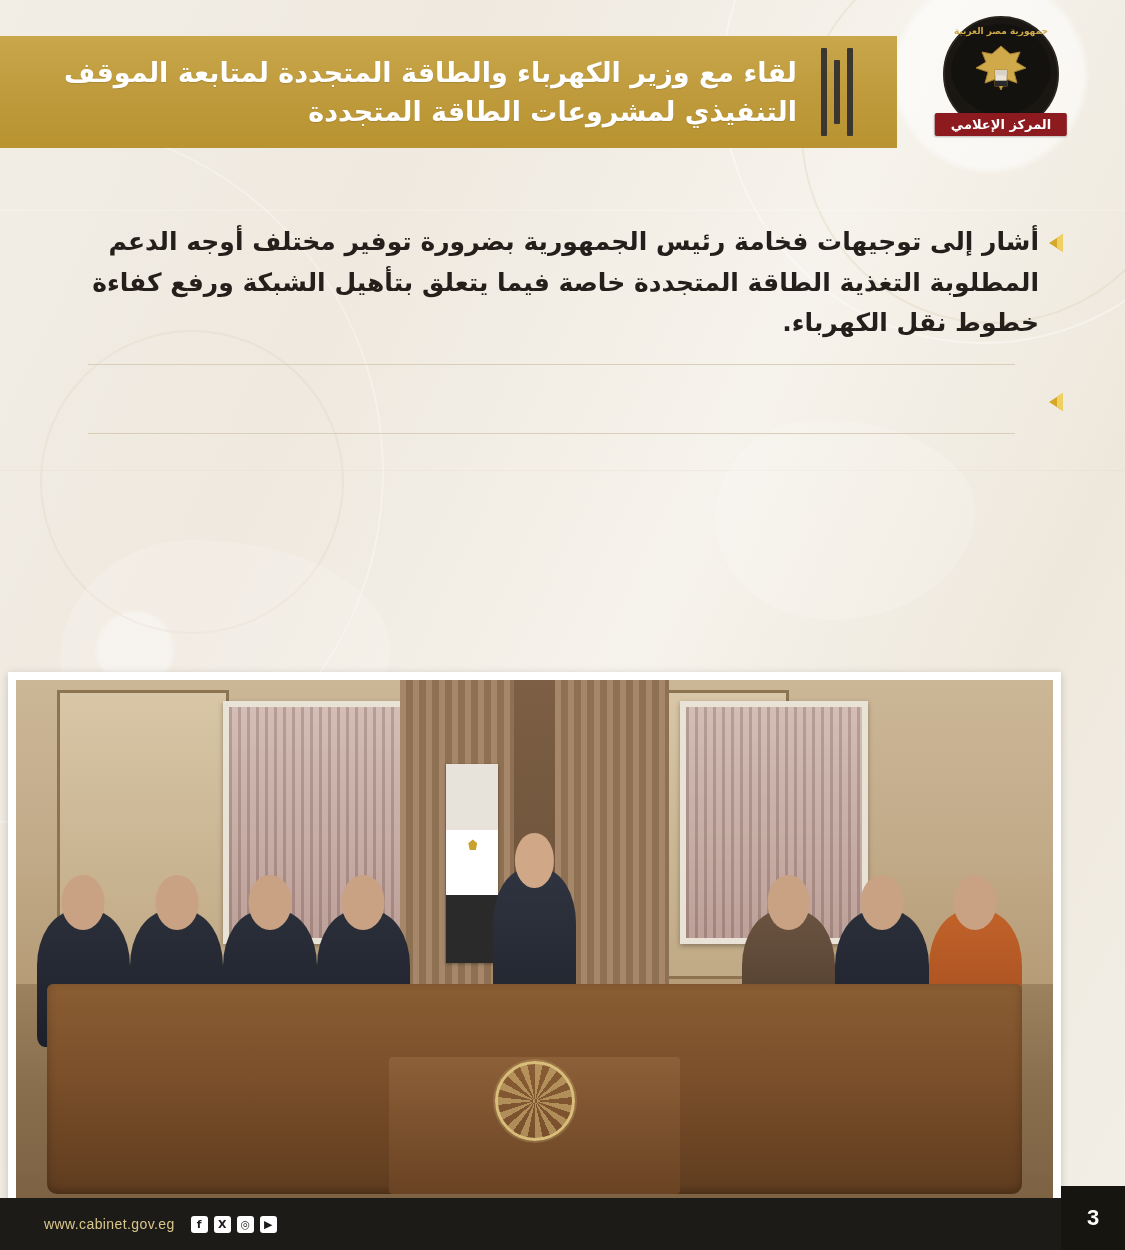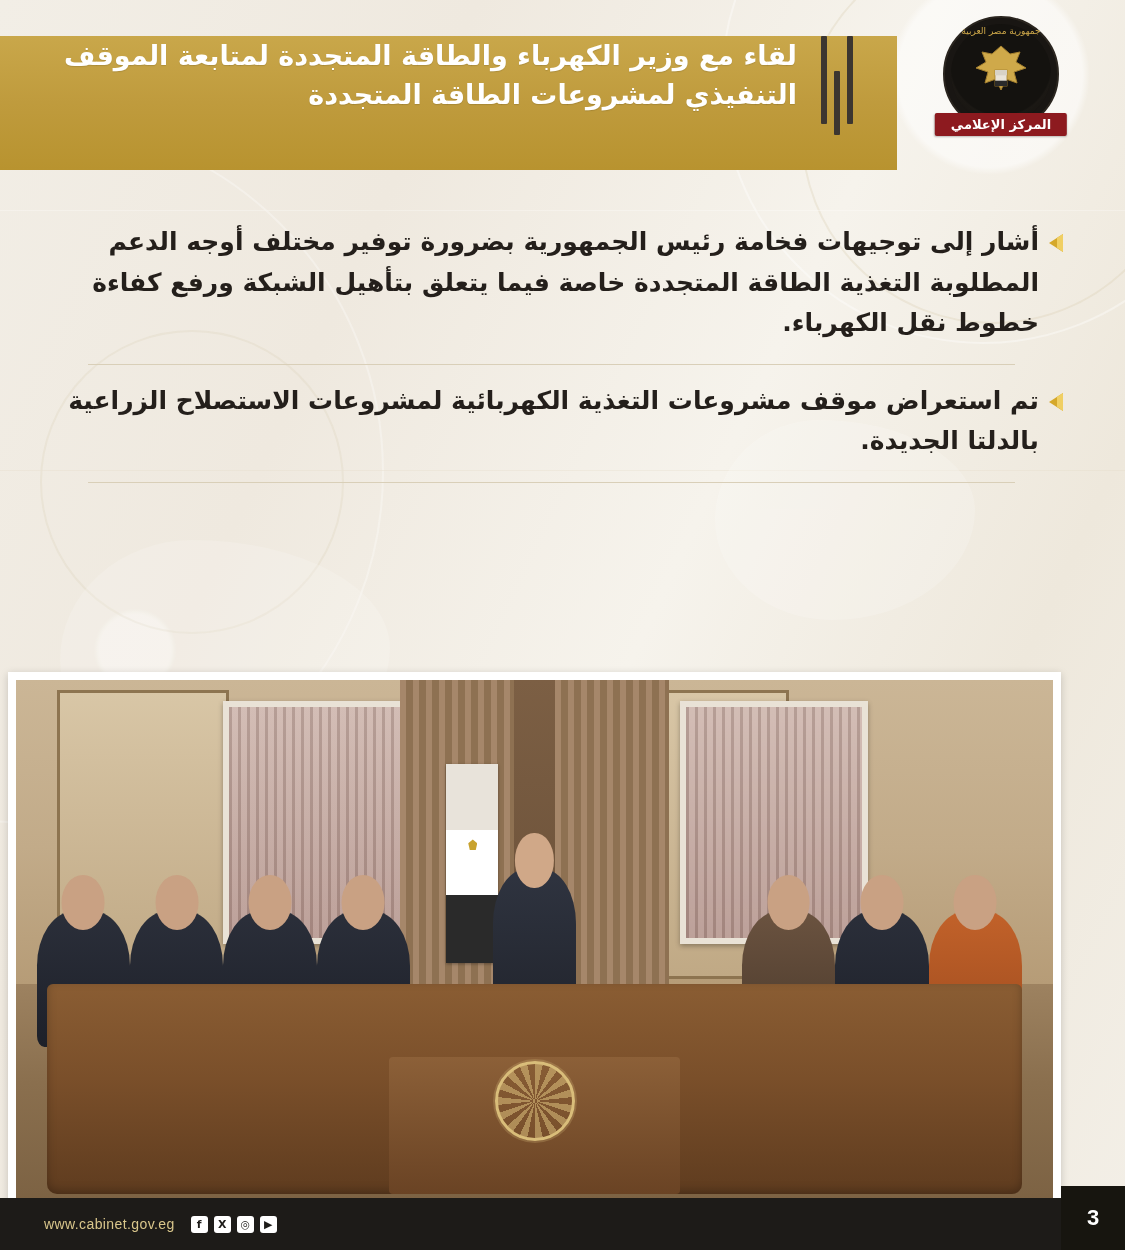--- a/index.html
+++ b/index.html
@@ -58,23 +58,24 @@
   .header {
     position: absolute;
     top: 0; left: 0; right: 0;
     height: 190px;
   }
   .title-bar {
     position: absolute;
     top: 36px;
     right: 228px;
     left: 0;
-    height: 134px;
+    height: 112px;
     background: linear-gradient(180deg, #c9a74a 0%, #bf9b3d 50%, #b8932f 100%);
     display: flex;
+    align-items: center;
     justify-content: flex-start;
     padding-right: 44px;
     box-sizing: border-box;
   }
   .title-bar .bars {
     display: flex;
     gap: 7px;
     margin-left: 24px;
     flex: 0 0 auto;
   }
@@ -120,21 +121,21 @@
     border-radius: 50%;
     background: radial-gradient(circle at 50% 42%, #14120f 0 58%, #1b1814 60%, #0e0c0a 100%);
     border: 2px solid #2a251f;
     box-shadow: inset 0 0 0 6px #191613;
   }
   .emblem .ring-text-top, .emblem .ring-text-bottom {
     position: absolute;
     left: 0; right: 0;
     color: #cfa94a;
     font-size: 9px;
-    font-weight: normal;
+    font-weight: bold;
     letter-spacing: 0.5px;
   }
   .emblem .ring-text-top { top: 8px; }
   .emblem .ring-text-bottom { bottom: 8px; }
   .emblem .eagle {
     position: absolute;
     left: 50%;
     top: 28px;
     transform: translateX(-50%);
     width: 62px;
@@ -461,21 +462,20 @@
 
     <div class="divider"></div>
 
     <div class="bullet-row">
       <div class="bullet-mark">
         <svg width="22" height="22" viewBox="0 0 22 22">
           <path d="M18 2 L18 20 L4 11 Z" fill="#d5a82a"></path>
           <path d="M18 2 L18 20 L12 15.8 L12 5.8 Z" fill="#f0cf63"></path>
         </svg>
       </div>
-      <div class="bullet-text">تم استعراض موقف مشروعات التغذية الكهربائية لمشروعات الاستصلاح الزراعية بالدلتا الجديدة.</div>
     </div>
 
     <div class="divider"></div>
 
 
   </div>
 
   <div class="photo-frame">
     <div class="photo" role="img">
       <div class="wall"></div>

